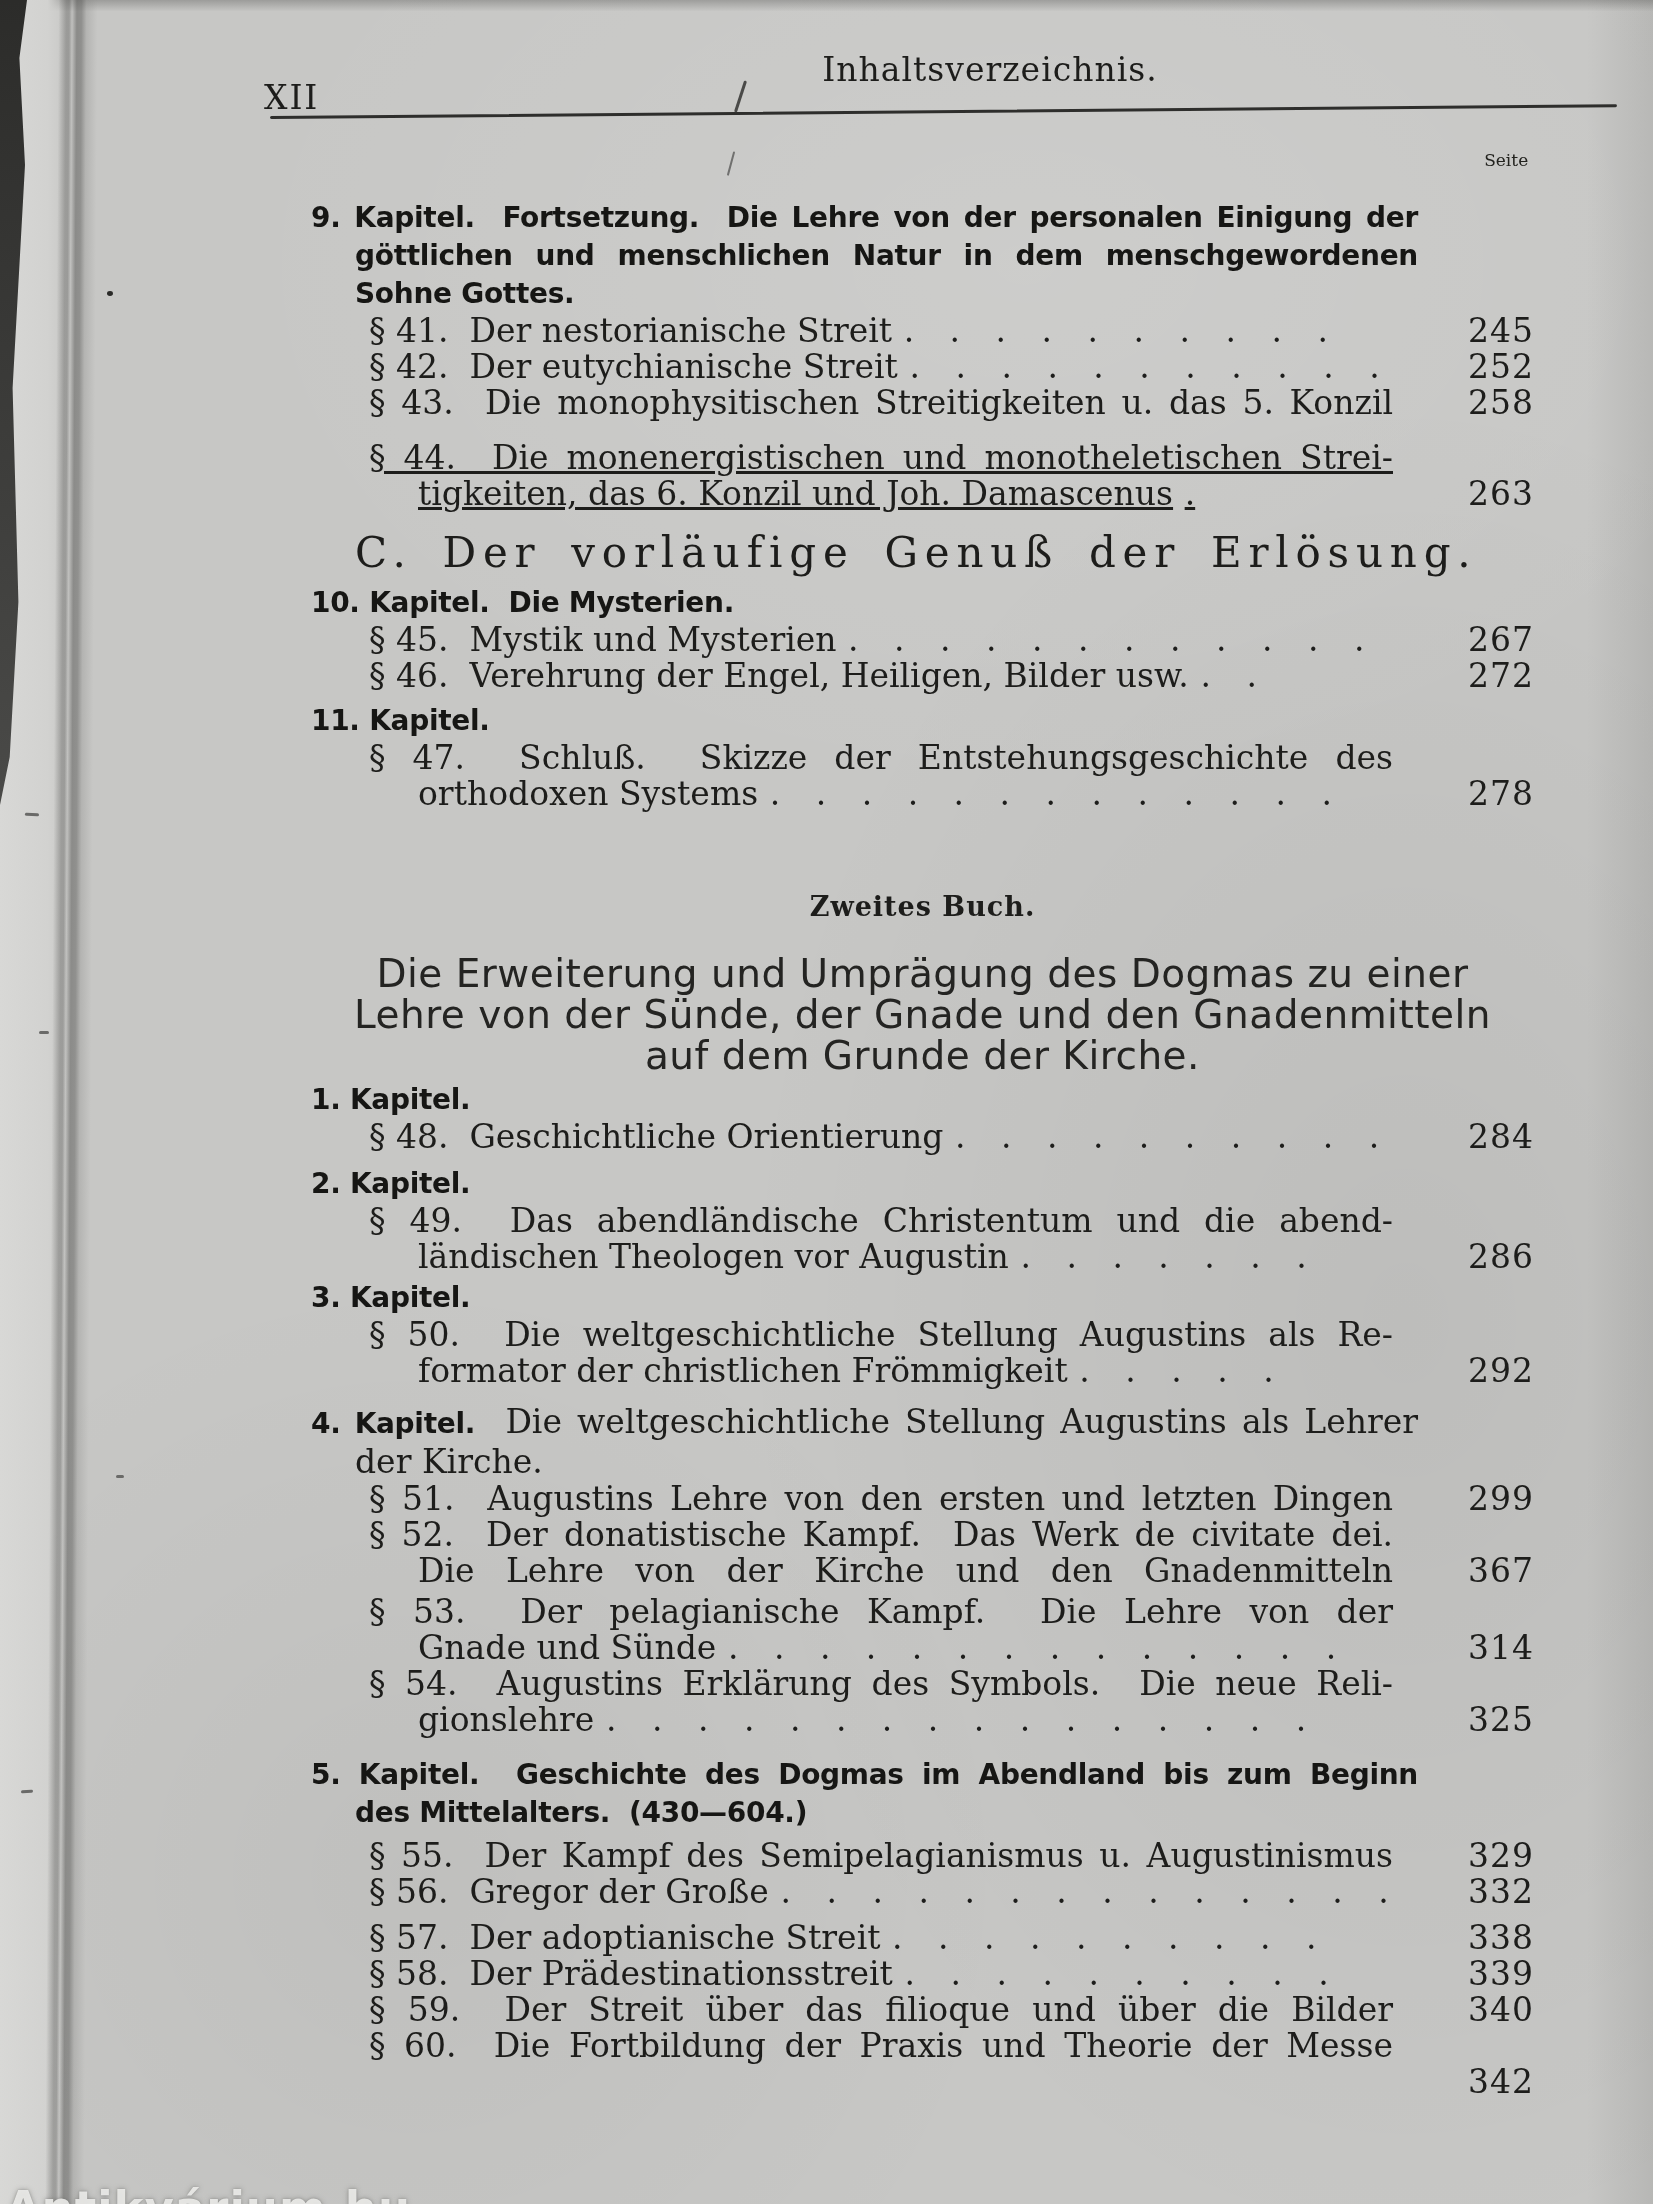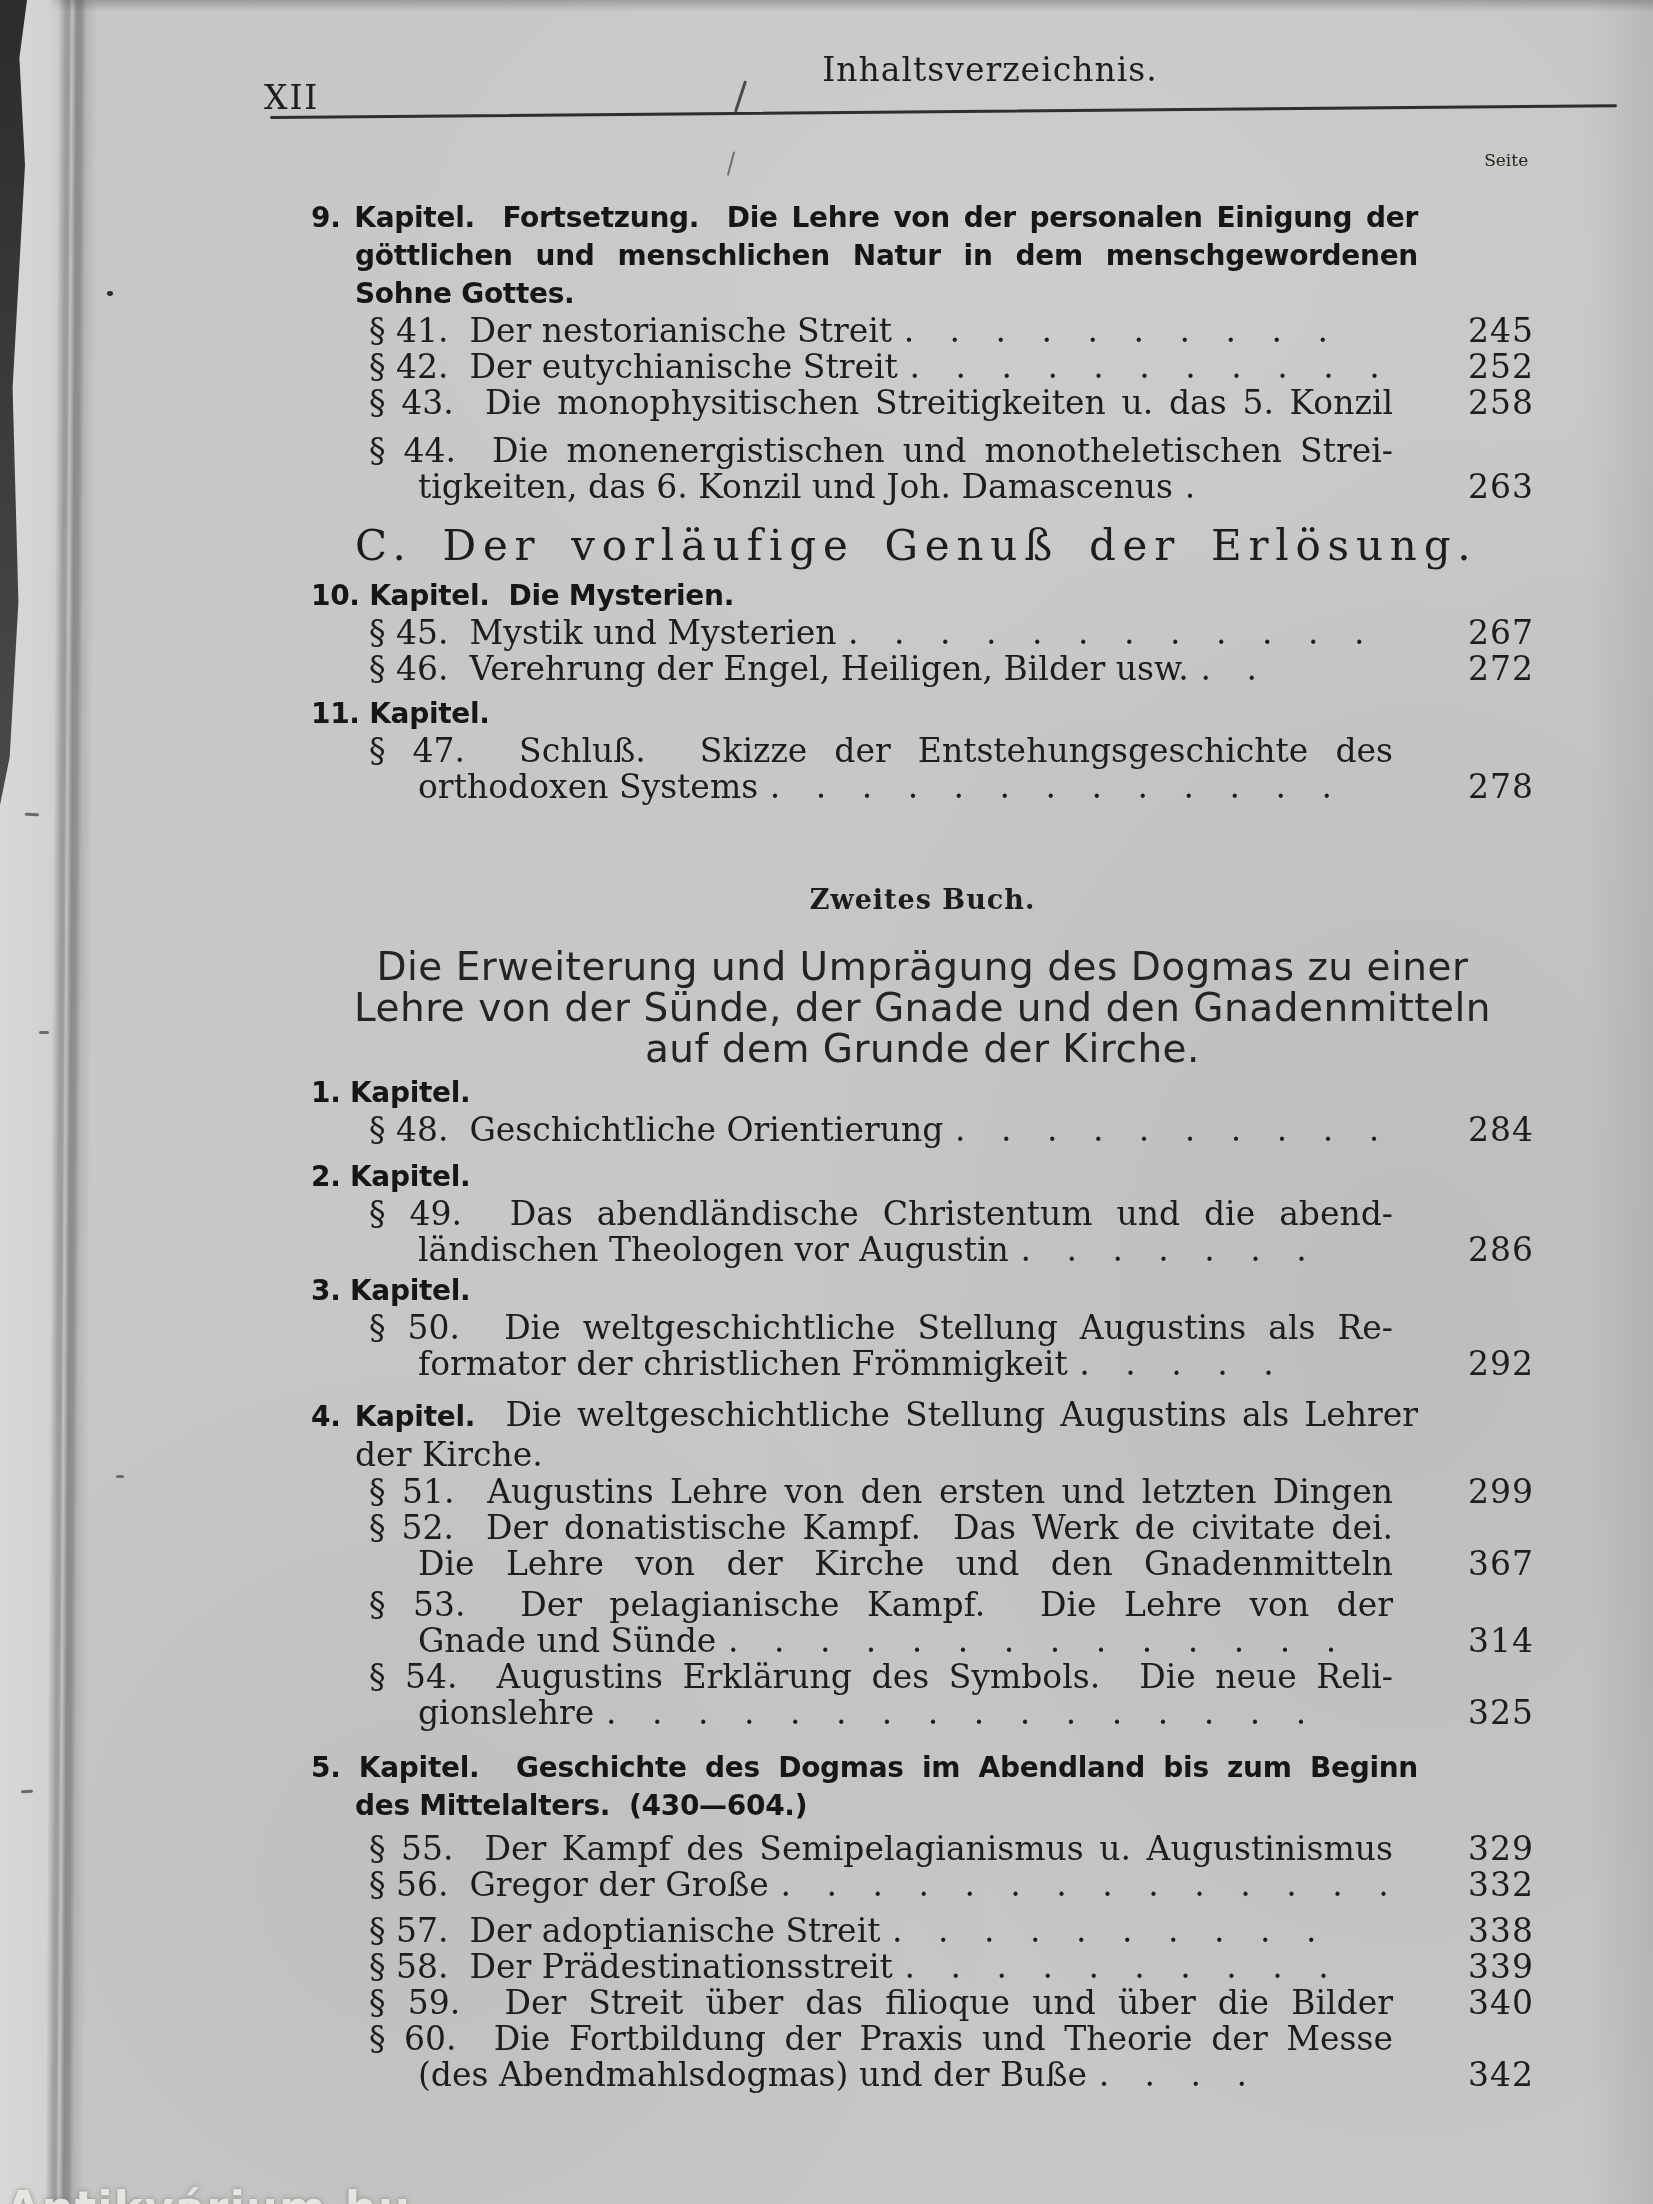--- a/index.html
+++ b/index.html
@@ -126,21 +126,21 @@
           <span class="inner"><span class="txt">§ 42.&nbsp; Der eutychianische Streit</span><span class="dots">. . . . . . . . . . .</span></span>
           <span class="page">252</span>
         </div>
       </div>
       <div class="blk k-entry">
         <div class="line j">
           <span class="inner"><span class="txt">§ 43.&nbsp; Die monophysitischen Streitigkeiten u. das 5. Konzil</span></span>
           <span class="page">258</span>
         </div>
       </div>
-      <div class="blk k-entry" style="margin-top: 12px;">
+      <div class="blk k-entry" style="margin-top: 19px; text-decoration: underline;">
         <div class="line j">
           <span class="inner"><span class="txt">§ 44.&nbsp; Die monenergistischen und monotheletischen Strei-</span></span>
         </div>
         <div class="line cont">
           <span class="inner"><span class="txt">tigkeiten, das 6. Konzil und Joh. Damascenus</span><span class="dots">.</span></span>
           <span class="page">263</span>
         </div>
       </div>
       <div class="blk k-spaced" style="margin-top: 21.3px;">
         <div class="line">
@@ -310,21 +310,20 @@
         <div class="line j">
           <span class="inner"><span class="txt">§ 59.&nbsp; Der Streit über das filioque und über die Bilder</span></span>
           <span class="page">340</span>
         </div>
       </div>
       <div class="blk k-entry">
         <div class="line j">
           <span class="inner"><span class="txt">§ 60.&nbsp; Die Fortbildung der Praxis und Theorie der Messe</span></span>
         </div>
         <div class="line cont">
-          <span class="inner"><span class="txt">(des Abendmahlsdogmas) und der Buße</span><span class="dots">. . . .</span></span>
           <span class="page">342</span>
         </div>
       </div>
     </div>
 
   <div class="watermark">Antikvárium.hu</div>
 </div>
 
 
 </body></html>

